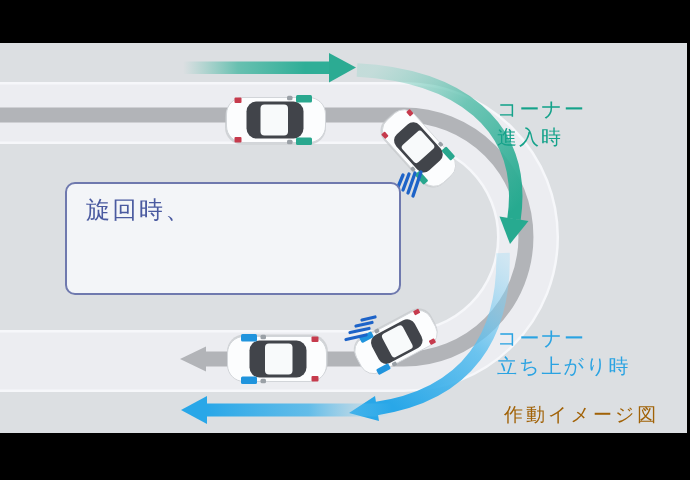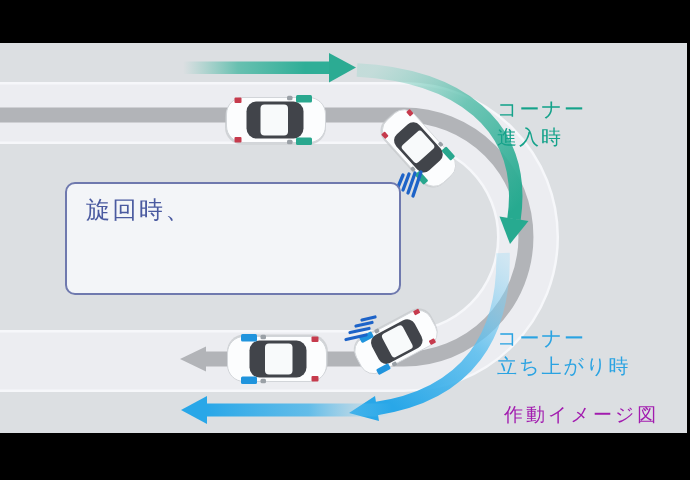--- a/index.html
+++ b/index.html
@@ -6,21 +6,21 @@
   .stage{position:relative;width:690px;height:480px;background:#000;overflow:hidden;
          font-family:"Liberation Sans",sans-serif;}
   .canvas{position:absolute;left:0;top:43px;width:687px;height:390px;background:#dcdfe2;overflow:hidden;}
   .canvas svg{position:absolute;left:0;top:0;}
   .label{position:absolute;font-weight:normal;font-size:20px;line-height:28px;letter-spacing:2px;white-space:nowrap;}
   .label-entry{left:497px;top:52px;color:#14a28a;}
   .label-exit{left:497px;top:281px;color:#2aa3e2;}
   .callout{position:absolute;left:65px;top:139px;width:336px;height:113px;box-sizing:border-box;
            background:rgba(244,246,250,0.93);border:2.5px solid #6f79ae;border-radius:10px;
            padding:11px 0 0 19px;color:#4a5aa0;font-size:24px;line-height:29px;letter-spacing:2.5px;white-space:nowrap;}
-  .caption{position:absolute;left:504px;top:359px;color:#a21caf;font-size:19px;letter-spacing:3px;white-space:nowrap;}
+  .caption{position:absolute;left:504px;top:359px;color:#a16207;font-size:19px;letter-spacing:3px;white-space:nowrap;}
 </style>
 </head>
 <body>
 
 <div class="stage">
   <div class="canvas">
 
     <svg width="687" height="390" viewBox="0 0 687 390">
       <defs>
         <linearGradient id="gTealBar" gradientUnits="userSpaceOnUse" x1="183" y1="0" x2="305" y2="0">

